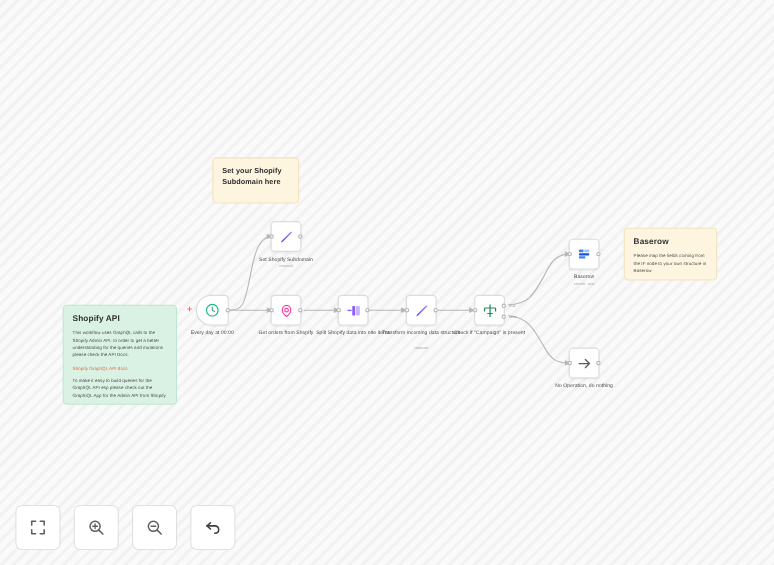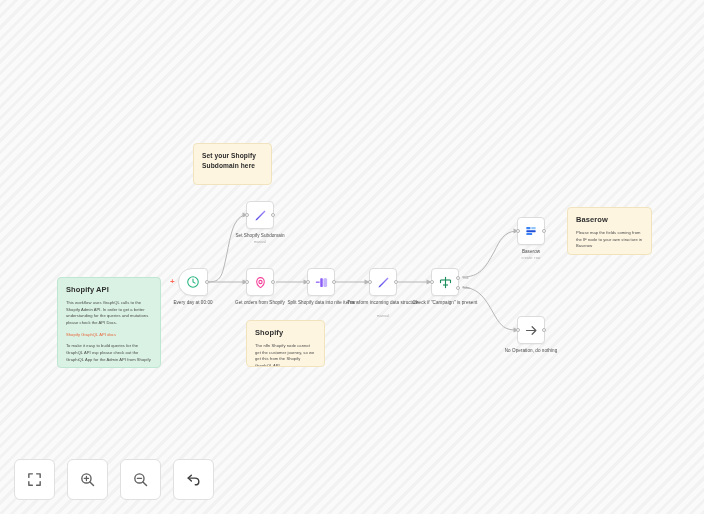--- a/index.html
+++ b/index.html
@@ -189,24 +189,20 @@
     <div class="sticky-title">Set your Shopify Subdomain here</div>
   </div>
 
   <div class="sticky green" id="note-shopify-api" style="left:57px; top:241px; width:104px; height:91px;margin-top:36px;">
     <div class="sticky-title">Shopify API</div>
     <div class="sticky-body">This workflow uses GraphQL calls to the Shopify Admin API. In order to get a better understanding for the queries and mutations please check the API Docs.</div>
     <div class="sticky-body sticky-link">Shopify GraphQL API docs</div>
     <div class="sticky-body">To make it easy to build queries for the GraphQL API esp please check out the GraphiQL App for the Admin API from Shopify</div>
   </div>
 
-  <div class="sticky yellow" id="note-shopify" style="left:246px; top:320px; width:79px; height:47px;">
-    <div class="sticky-title">Shopify</div>
-    <div class="sticky-body">The n8n Shopify node cannot get the customer journey, so we get this from the Shopify GraphQL API</div>
-  </div>
 
   <div class="sticky yellow" id="note-baserow" style="left:567px; top:207px; width:85px; height:48px;">
     <div class="sticky-title">Baserow</div>
     <div class="sticky-body">Please map the fields coming from the IF node to your own structure in Baserow</div>
   </div>
 
   <div class="node trigger" style="left:178px; top:268px;">
     <span class="plus-badge">+</span>
     <svg width="14" height="14" viewBox="0 0 24 24">
       <circle cx="12" cy="12" r="9" fill="none" stroke="#24b47e" stroke-width="1.8"></circle>

